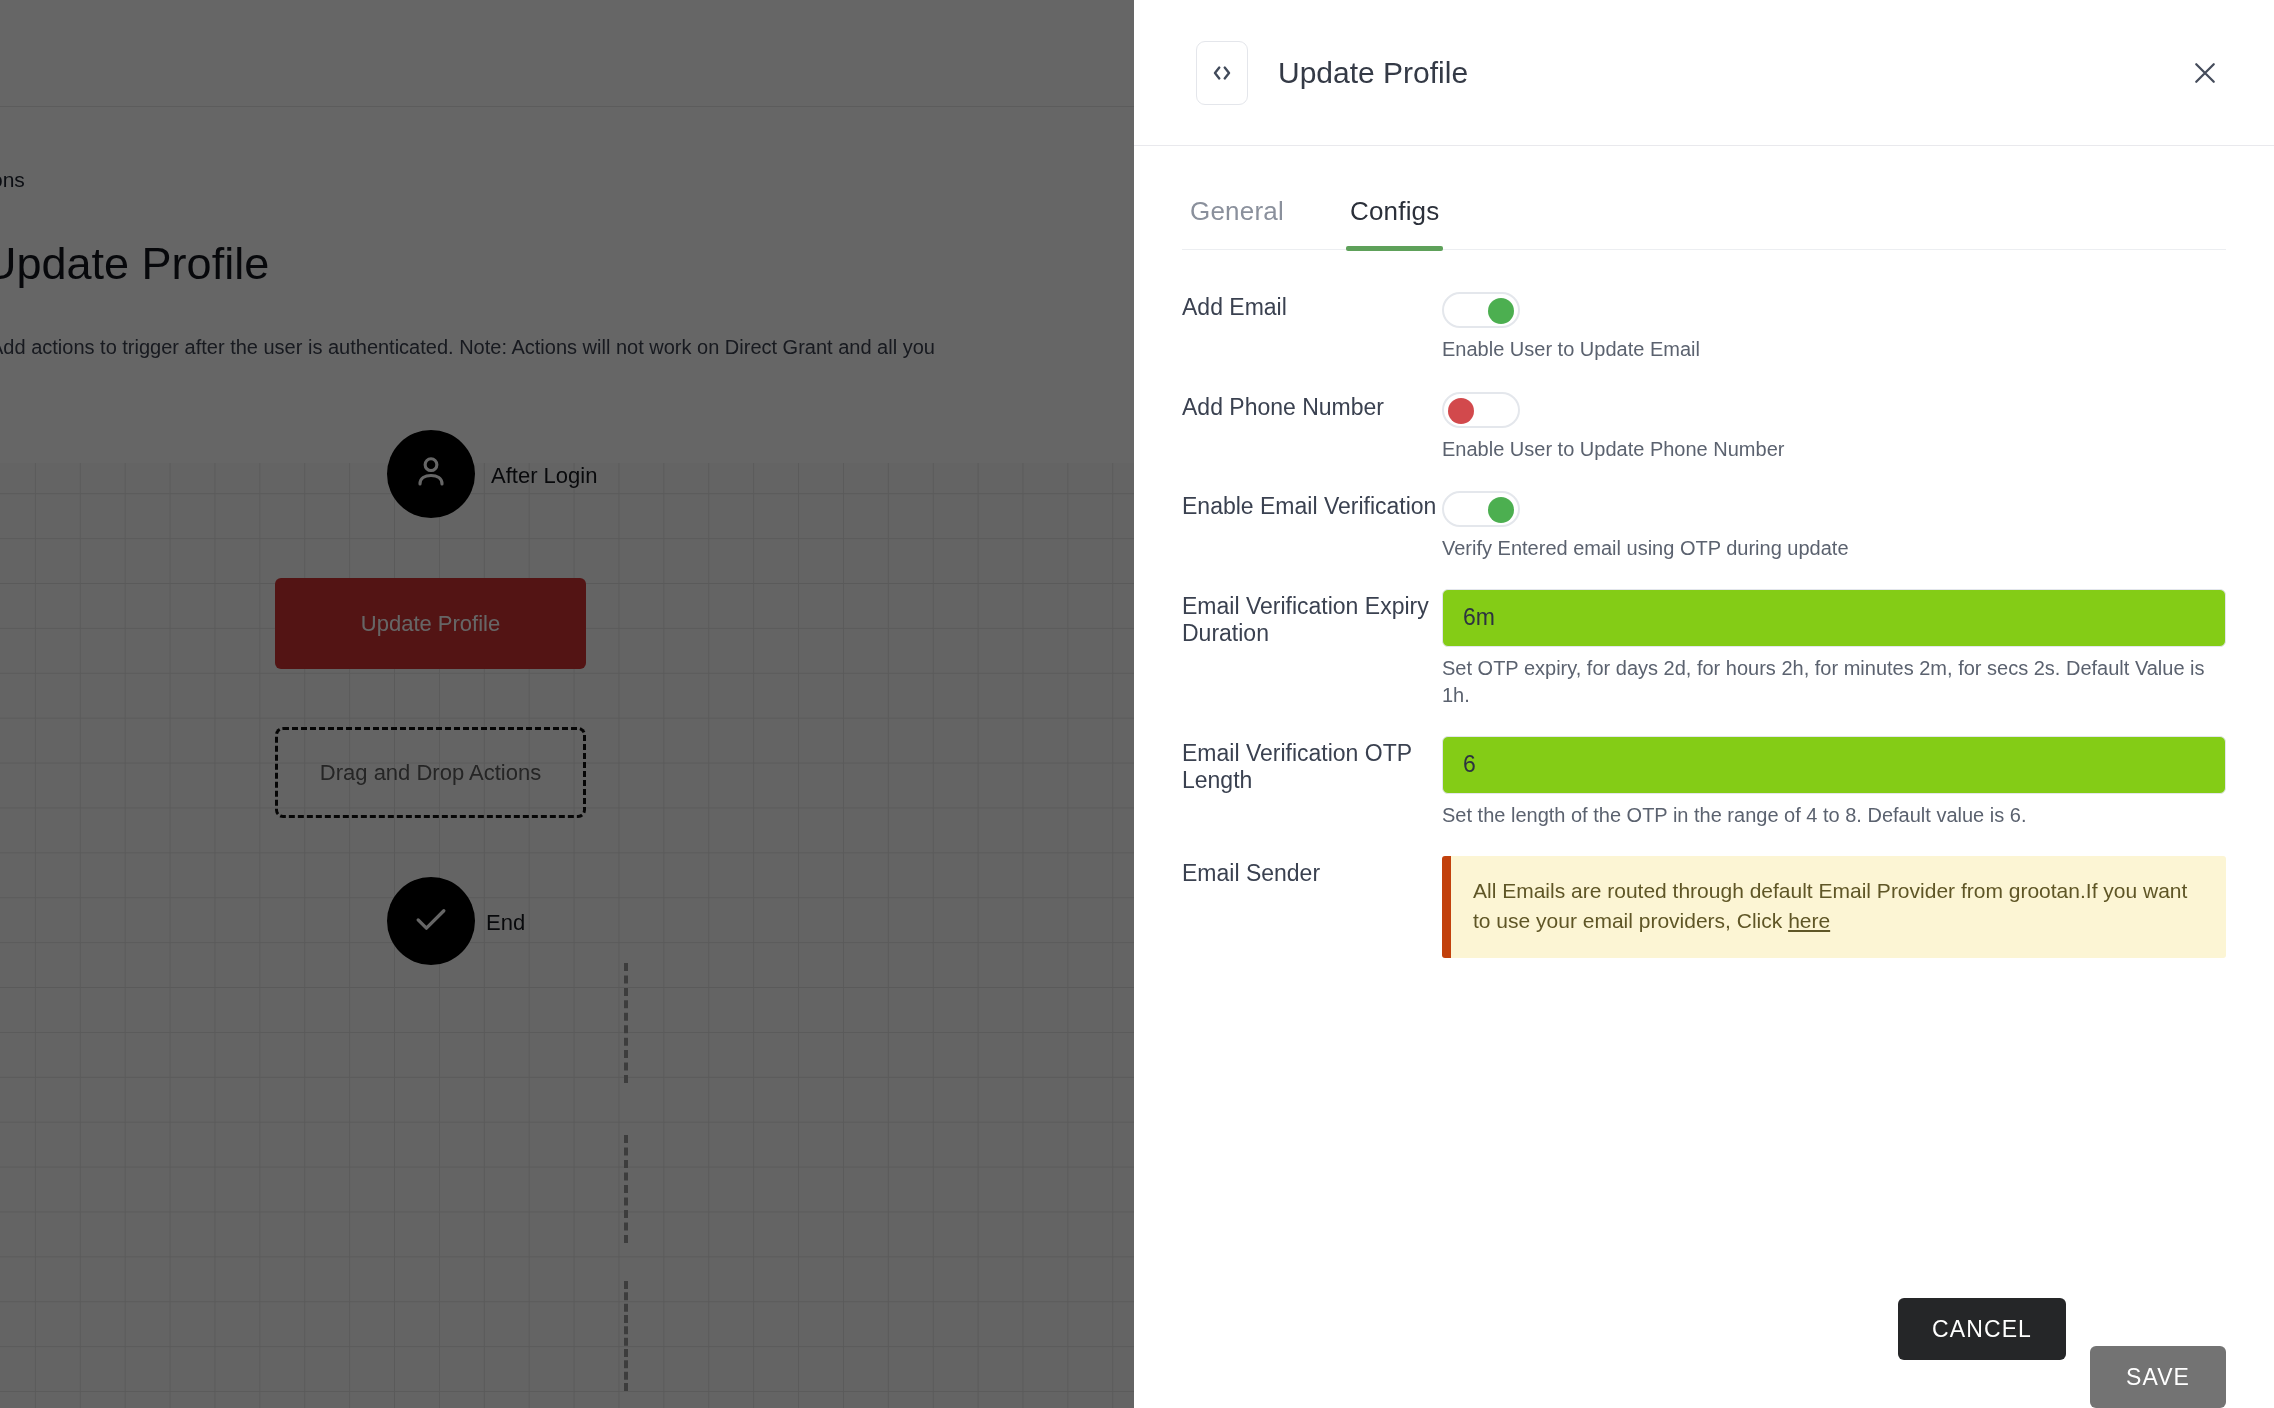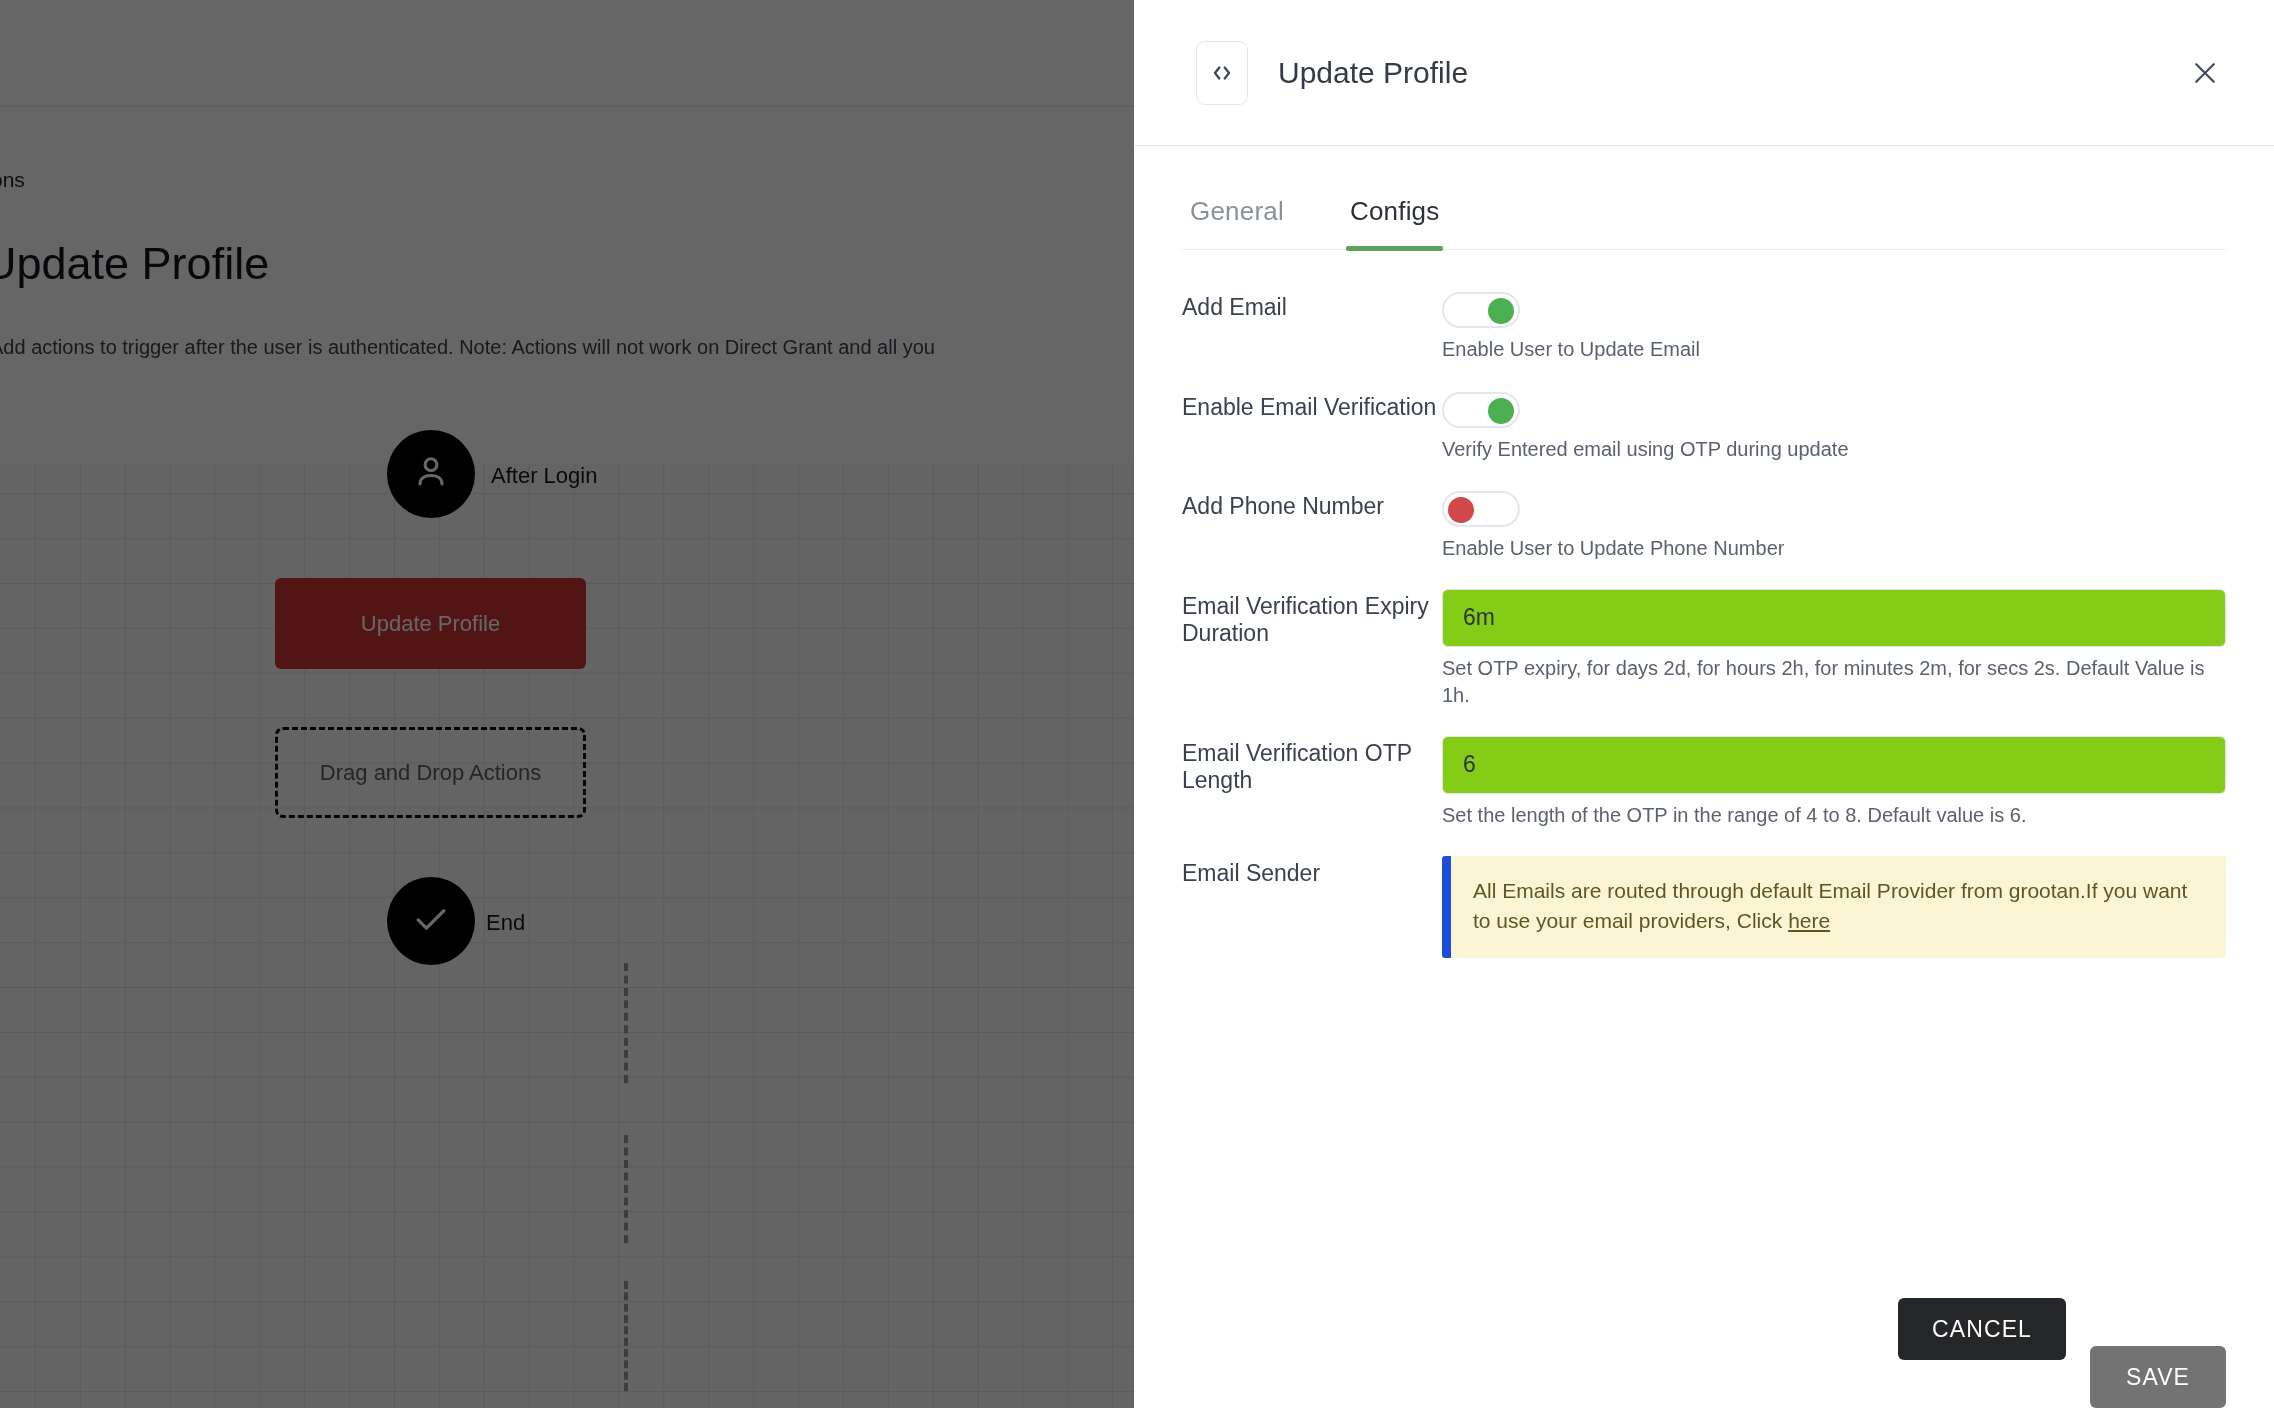--- a/index.html
+++ b/index.html
@@ -160,21 +160,21 @@
     margin-top: 8px; font-size: 20px; line-height: 1.38; color: #5b626f;
   }
 
   .text-input {
     width: 100%; height: 58px; border: 1.5px solid #e3e6ec; border-radius: 6px;
     padding: 0 20px; font-size: 23px; color: #2d3340;
     font-family: "Liberation Sans", sans-serif; background: #84cc16; outline: none;
   }
 
   .warn-box {
-    background: #fcf5d4; border-left: 9px solid #1d4ed8;
+    background: #fcf5d4; border-left: 9px solid #c2410c;
     padding: 20px 24px 22px 22px; border-radius: 3px;
     font-size: 21px; line-height: 1.45; color: #5f5626; max-width: 100%;
   }
   .warn-box a { color: #5f5626; text-decoration: underline; }
 
   
   .panel-footer {
     display: flex; justify-content: flex-end; gap: 24px;
     padding: 40px 48px 0 48px;
   }
@@ -261,40 +261,40 @@
           <div class="row-label">Add Email</div>
           <div class="row-control">
             <div class="toggle on">
               <span class="knob"></span>
             </div>
             <div class="hint">Enable User to Update Email</div>
           </div>
         </div>
 
         <div class="row">
+          <div class="row-label">Add Phone Number</div>
+          <div class="row-control">
+            <div class="toggle off">
+              <span class="knob"></span>
+            </div>
+            <div class="hint">Enable User to Update Phone Number</div>
+          </div>
+        </div>
+
+        <div class="row">
           <div class="row-label">Enable Email Verification</div>
           <div class="row-control">
             <div class="toggle on">
               <span class="knob"></span>
             </div>
             <div class="hint">Verify Entered email using OTP during update</div>
           </div>
         </div>
 
         <div class="row">
-          <div class="row-label">Add Phone Number</div>
-          <div class="row-control">
-            <div class="toggle off">
-              <span class="knob"></span>
-            </div>
-            <div class="hint">Enable User to Update Phone Number</div>
-          </div>
-        </div>
-
-        <div class="row">
           <div class="row-label">Email Verification Expiry Duration</div>
           <div class="row-control">
             <input class="text-input" type="text" value="6m" style="">
             <div class="hint">Set OTP expiry, for days 2d, for hours 2h, for minutes 2m, for secs 2s. Default Value is 1h.</div>
           </div>
         </div>
 
         <div class="row">
           <div class="row-label">Email Verification OTP Length</div>
           <div class="row-control">

